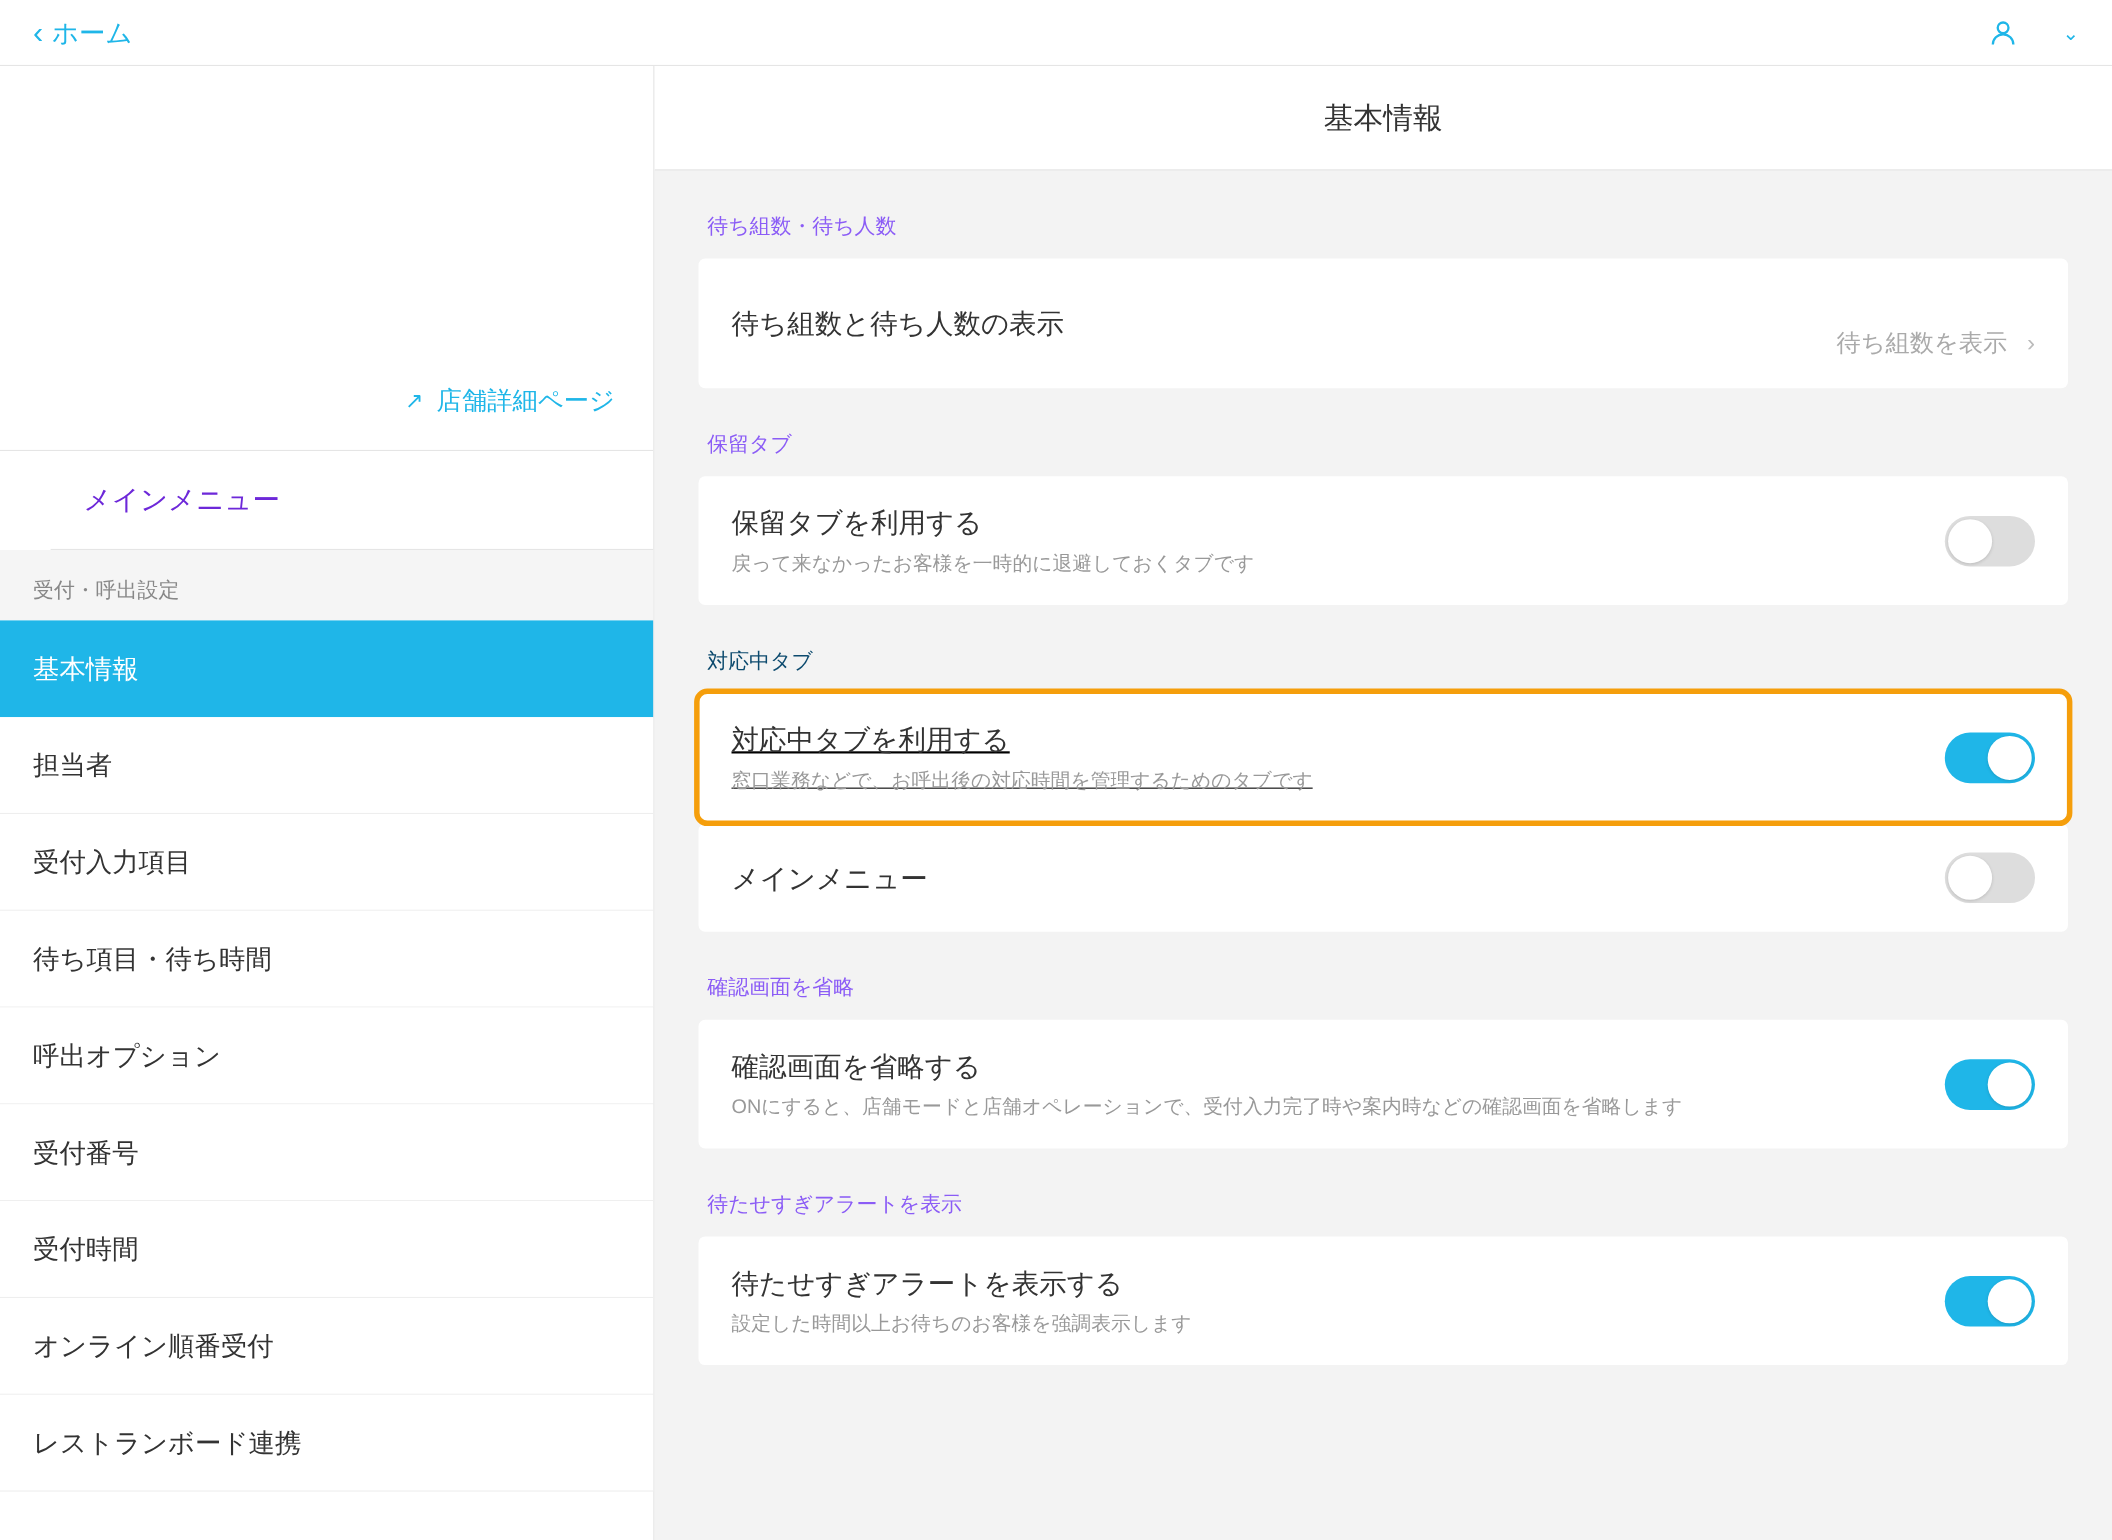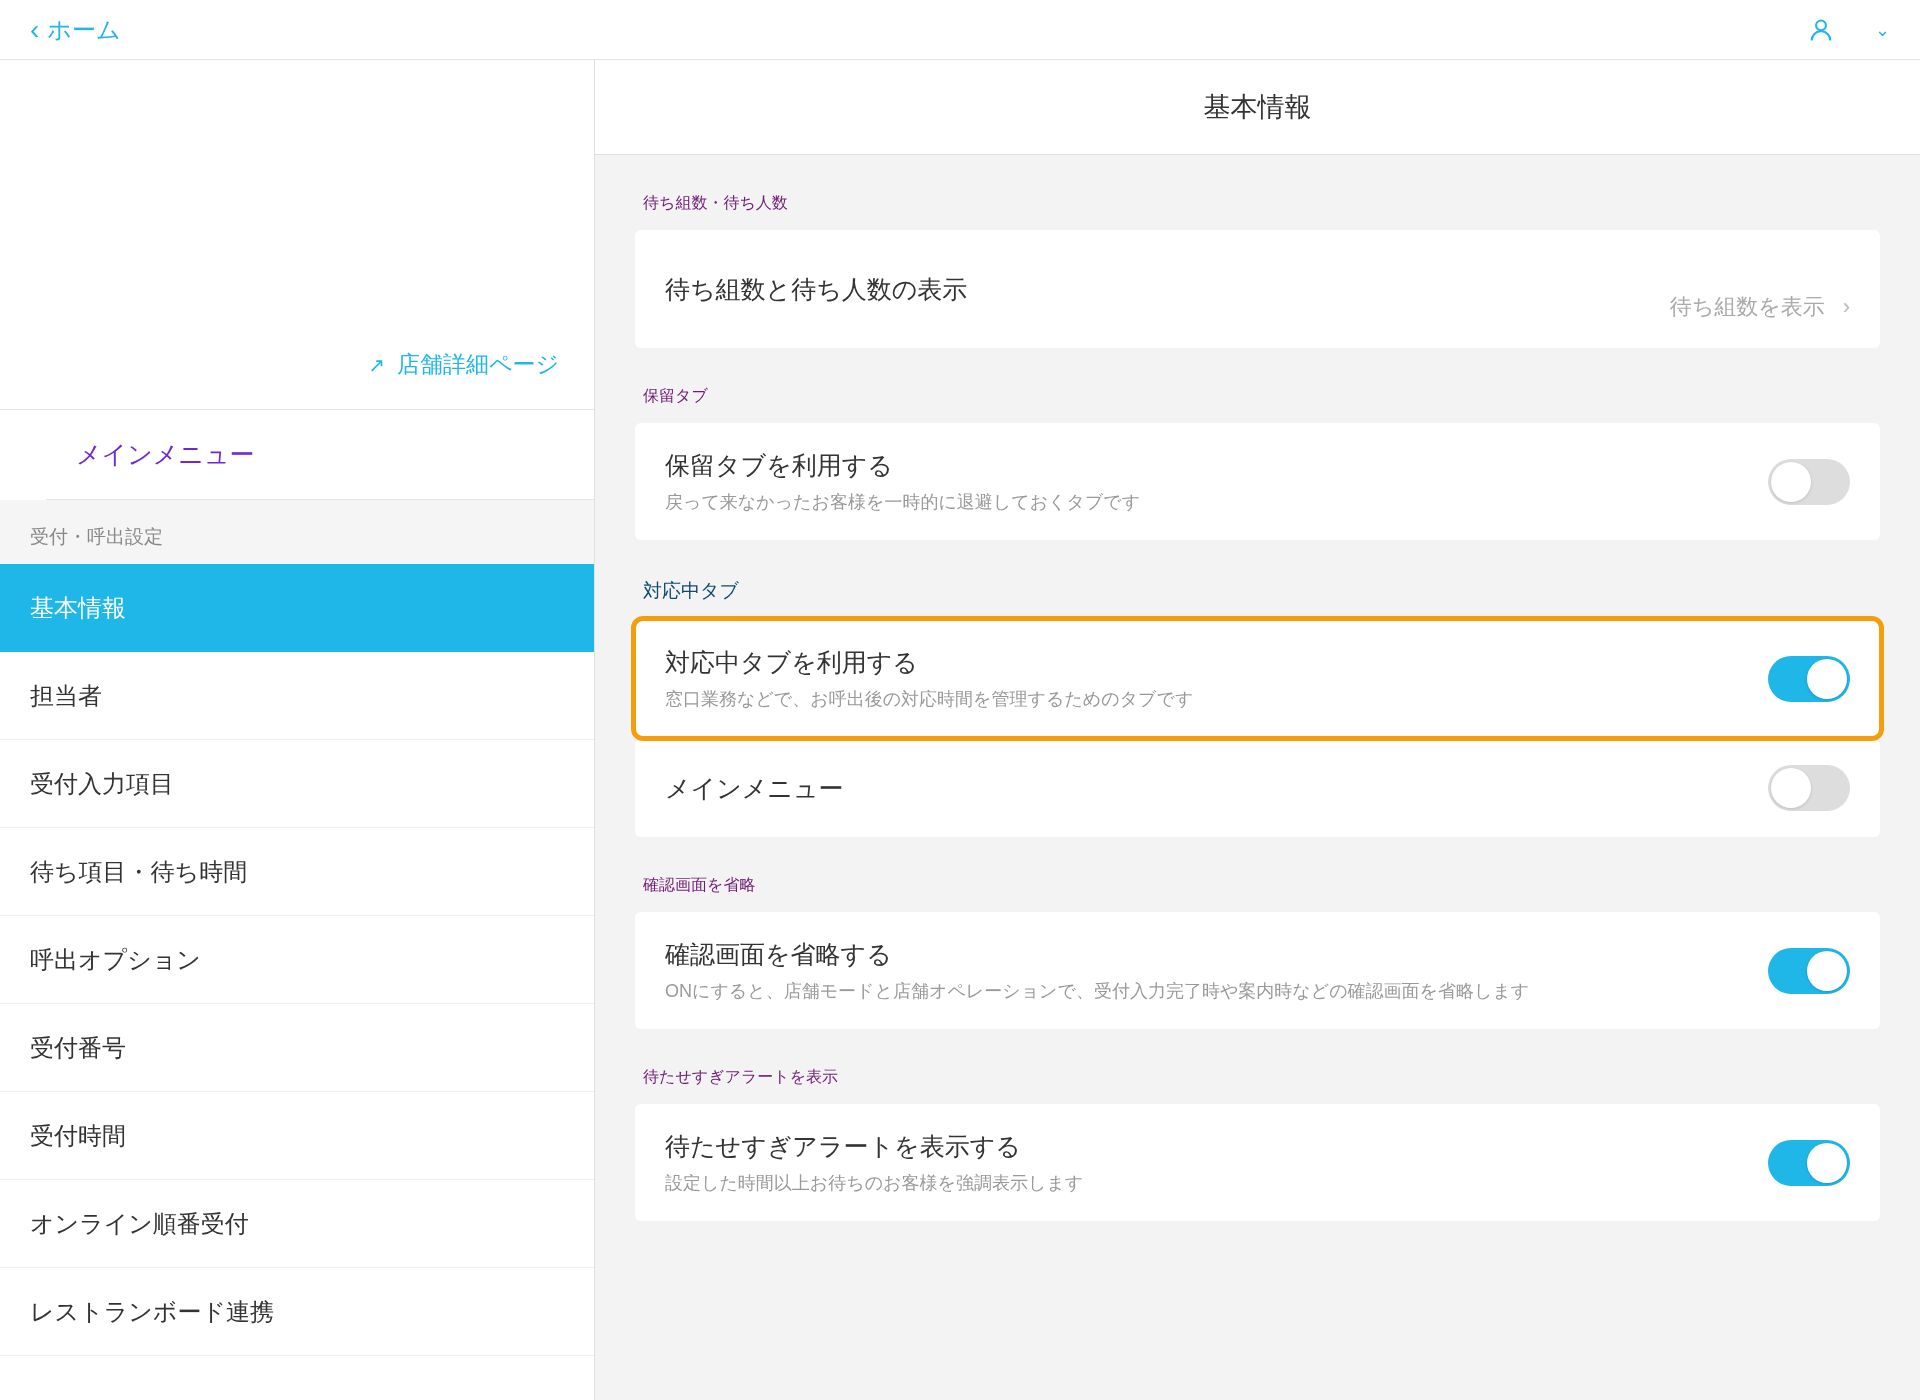--- a/index.html
+++ b/index.html
@@ -92,33 +92,34 @@
       display: flex;
       align-items: center;
       justify-content: center;
       font-size: 27px;
       color: #333;
       font-weight: 400;
       border-bottom: 1px solid #e0e0e0;
     }
     .group { padding: 0 40px; }
     .group-label {
-      font-size: 16px;
-      color: #701a75;
+      font-size: 19px;
+      color: #8b5cf6;
       padding: 38px 0 16px 8px;
     }
     .card {
       background: #fff;
       border-radius: 6px;
       overflow: hidden;
     }
     .card.highlighted {
       outline: 5px solid #f59e0b;
       outline-offset: -1px;
       border-radius: 8px;
+      text-decoration: underline;
     }
     .row {
       display: flex;
       align-items: center;
       justify-content: space-between;
       padding: 26px 30px;
       min-height: 86px;
     }
     .row-left { flex: 1; }
     .row-title { font-size: 25px; color: #333; }

